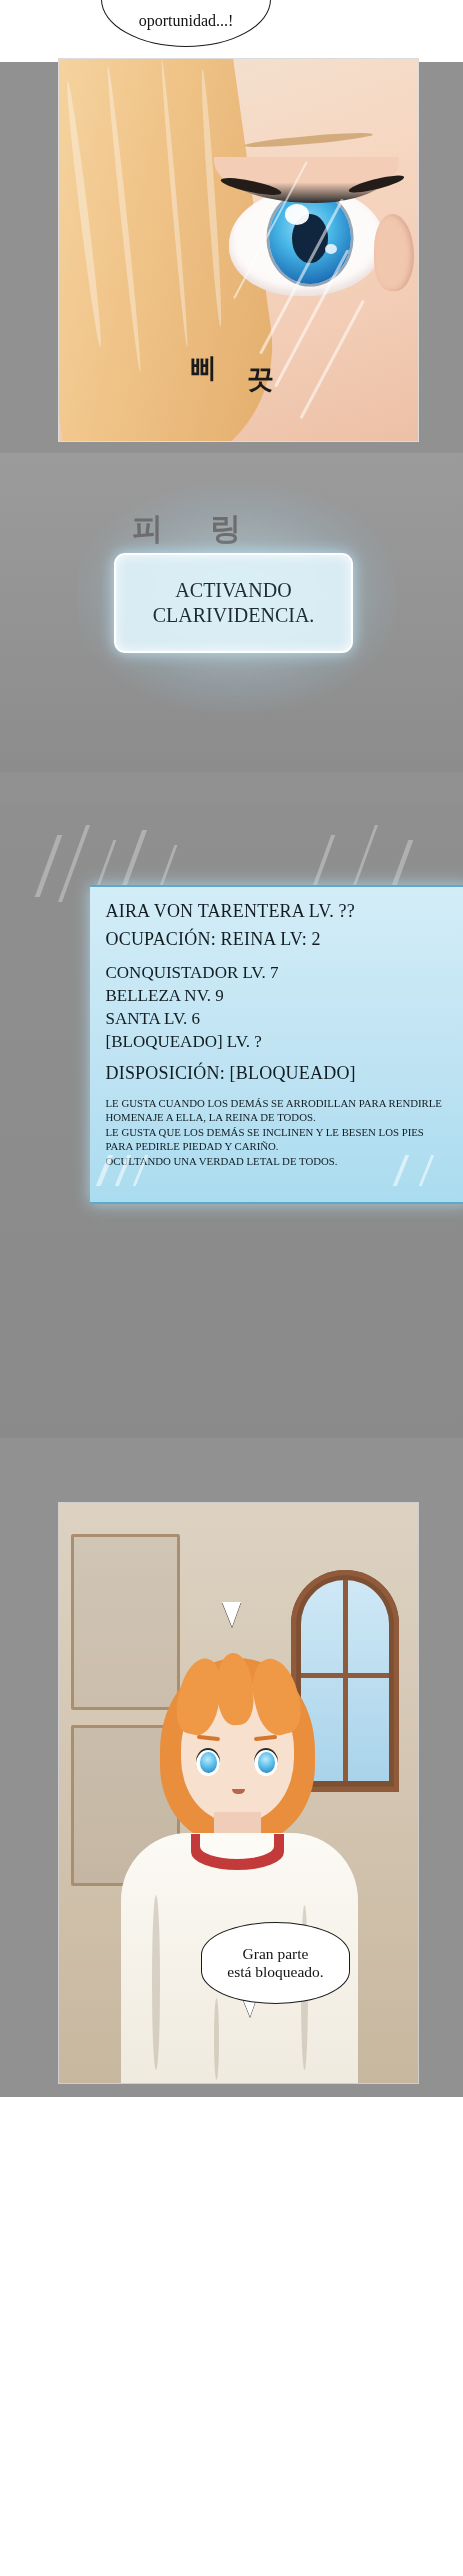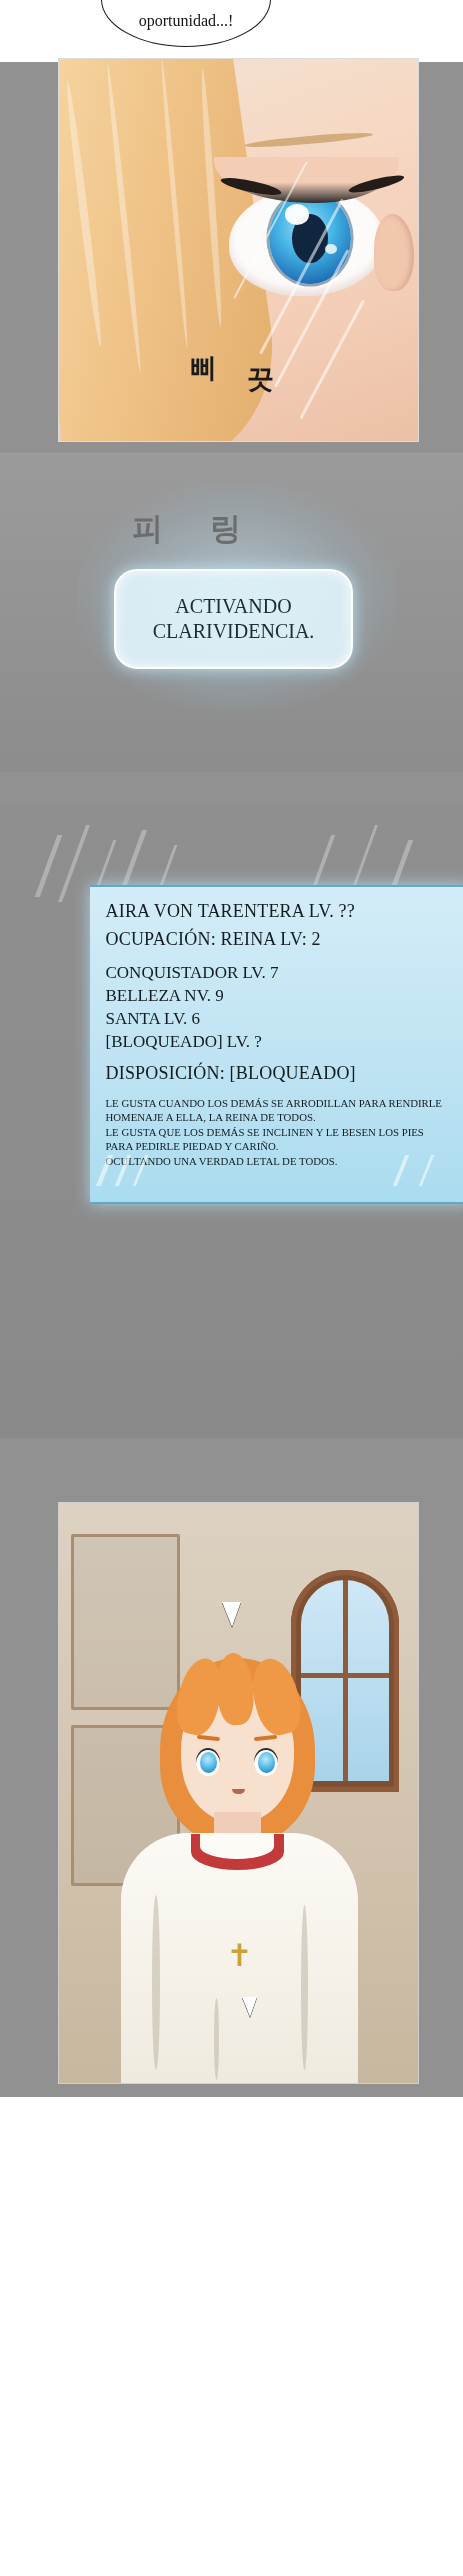--- a/index.html
+++ b/index.html
@@ -177,25 +177,24 @@
     width: 319px; height: 227px;
     background: radial-gradient(ellipse at 50% 50%, rgba(198,234,248,.55) 0%, rgba(160,205,228,.18) 55%, rgba(150,150,150,0) 75%);
     filter: blur(1px);
   }
   .clar-box {
     position: absolute;
     left: 114px; top: 553px;
     width: 235px; height: 96px;
     background: rgba(222,242,250,.92);
     border: 2.1px solid #ffffff;
-    border-radius: 23px;
+    border-radius: 11px;
     box-shadow: 0 0 14.4px rgba(190,230,250,.9), inset 0 0 11.3px rgba(255,255,255,.85);
     display: flex; align-items: center; justify-content: center;
     text-align: center;
-    margin-top: 16px;
   }
   .clar-text {
     font-family: "Liberation Serif", serif;
     font-size: 20px;
     color: #1d2b33;
     line-height: 1.25;
     white-space: pre-line;
   }
   .clar-sfx {
     position: absolute;
@@ -514,20 +513,24 @@
     <div class="robe-collar"></div>
     <div class="robe-collar-inner"></div>
     <div class="robe-emblem">✝</div>
     <div class="robe-fold" style="left:93px;top:392px;width:8.2px;height:175px;"></div>
     <div class="robe-fold" style="left:242px;top:402px;width:7.2px;height:165px;"></div>
     <div class="robe-fold" style="left:155px;top:495px;width:5.2px;height:82px;"></div>
   </div>
 
   <div class="tail" style="left:222px;top:1602px;border-left:10.3px solid transparent;border-right:9.3px solid transparent;border-top:25px solid #ffffff;filter:drop-shadow(0 1px 0 #1a1a1a);"></div>
 
+  <div class="bubble bubble-3">
+    <span class="txt">Gran parte
+está bloqueado.</span>
+  </div>
   <div class="tail" style="left:242px;top:1997px;border-left:8.2px solid transparent;border-right:7.2px solid transparent;border-top:20.6px solid #ffffff;filter:drop-shadow(0 1px 0 #1a1a1a);"></div>
 
   <div class="panel-huh">
     
     
     
   </div>
 
 </div>
 

